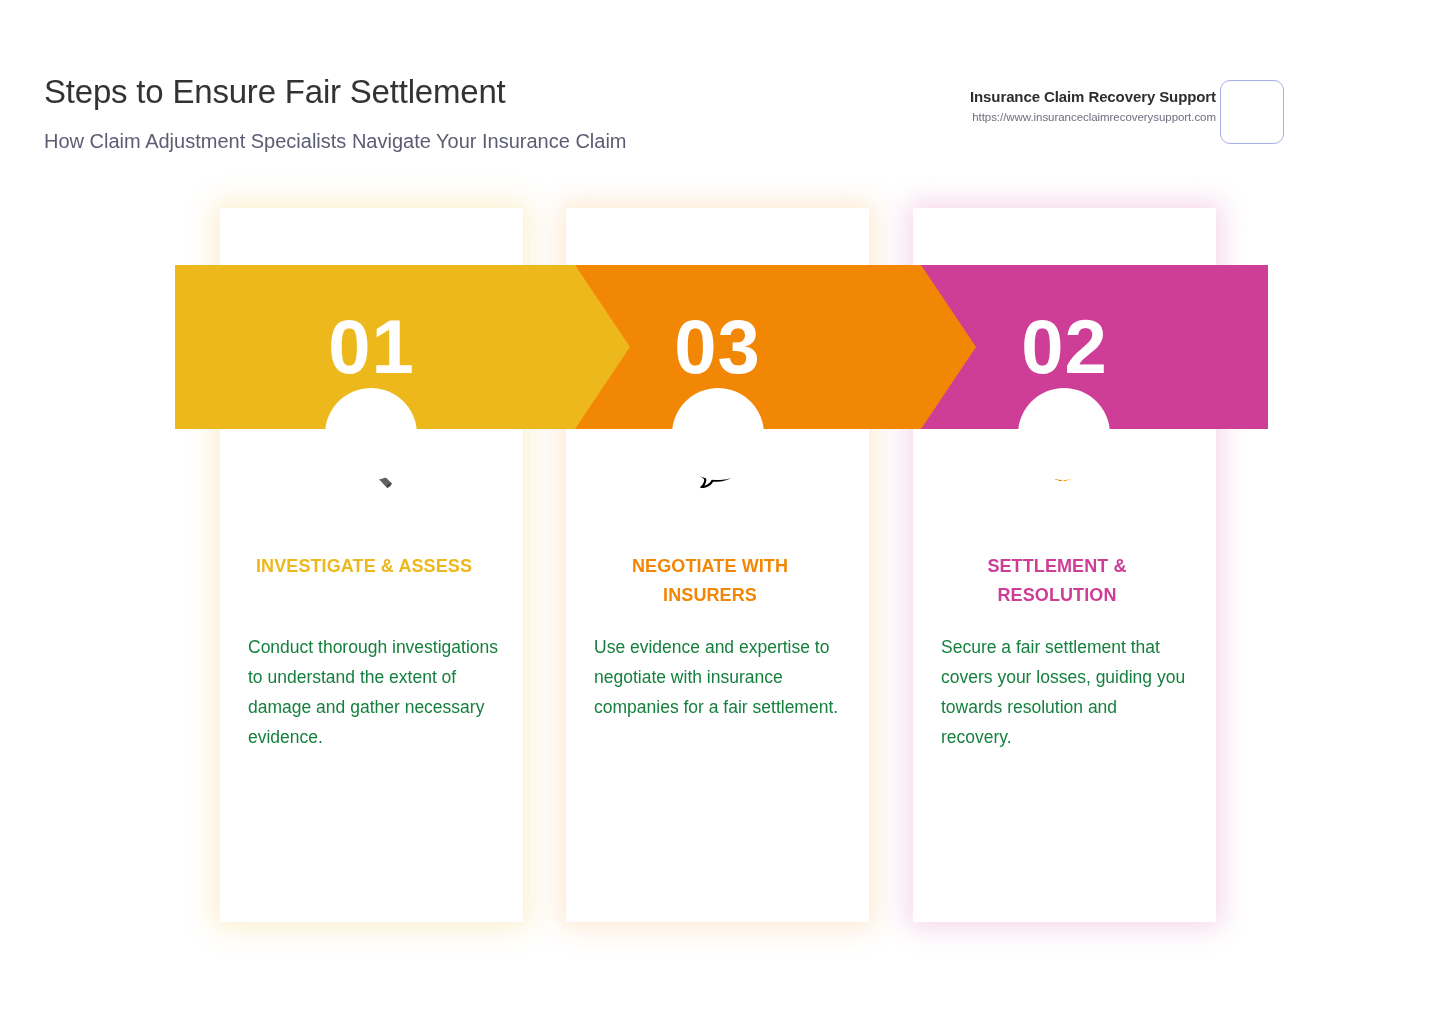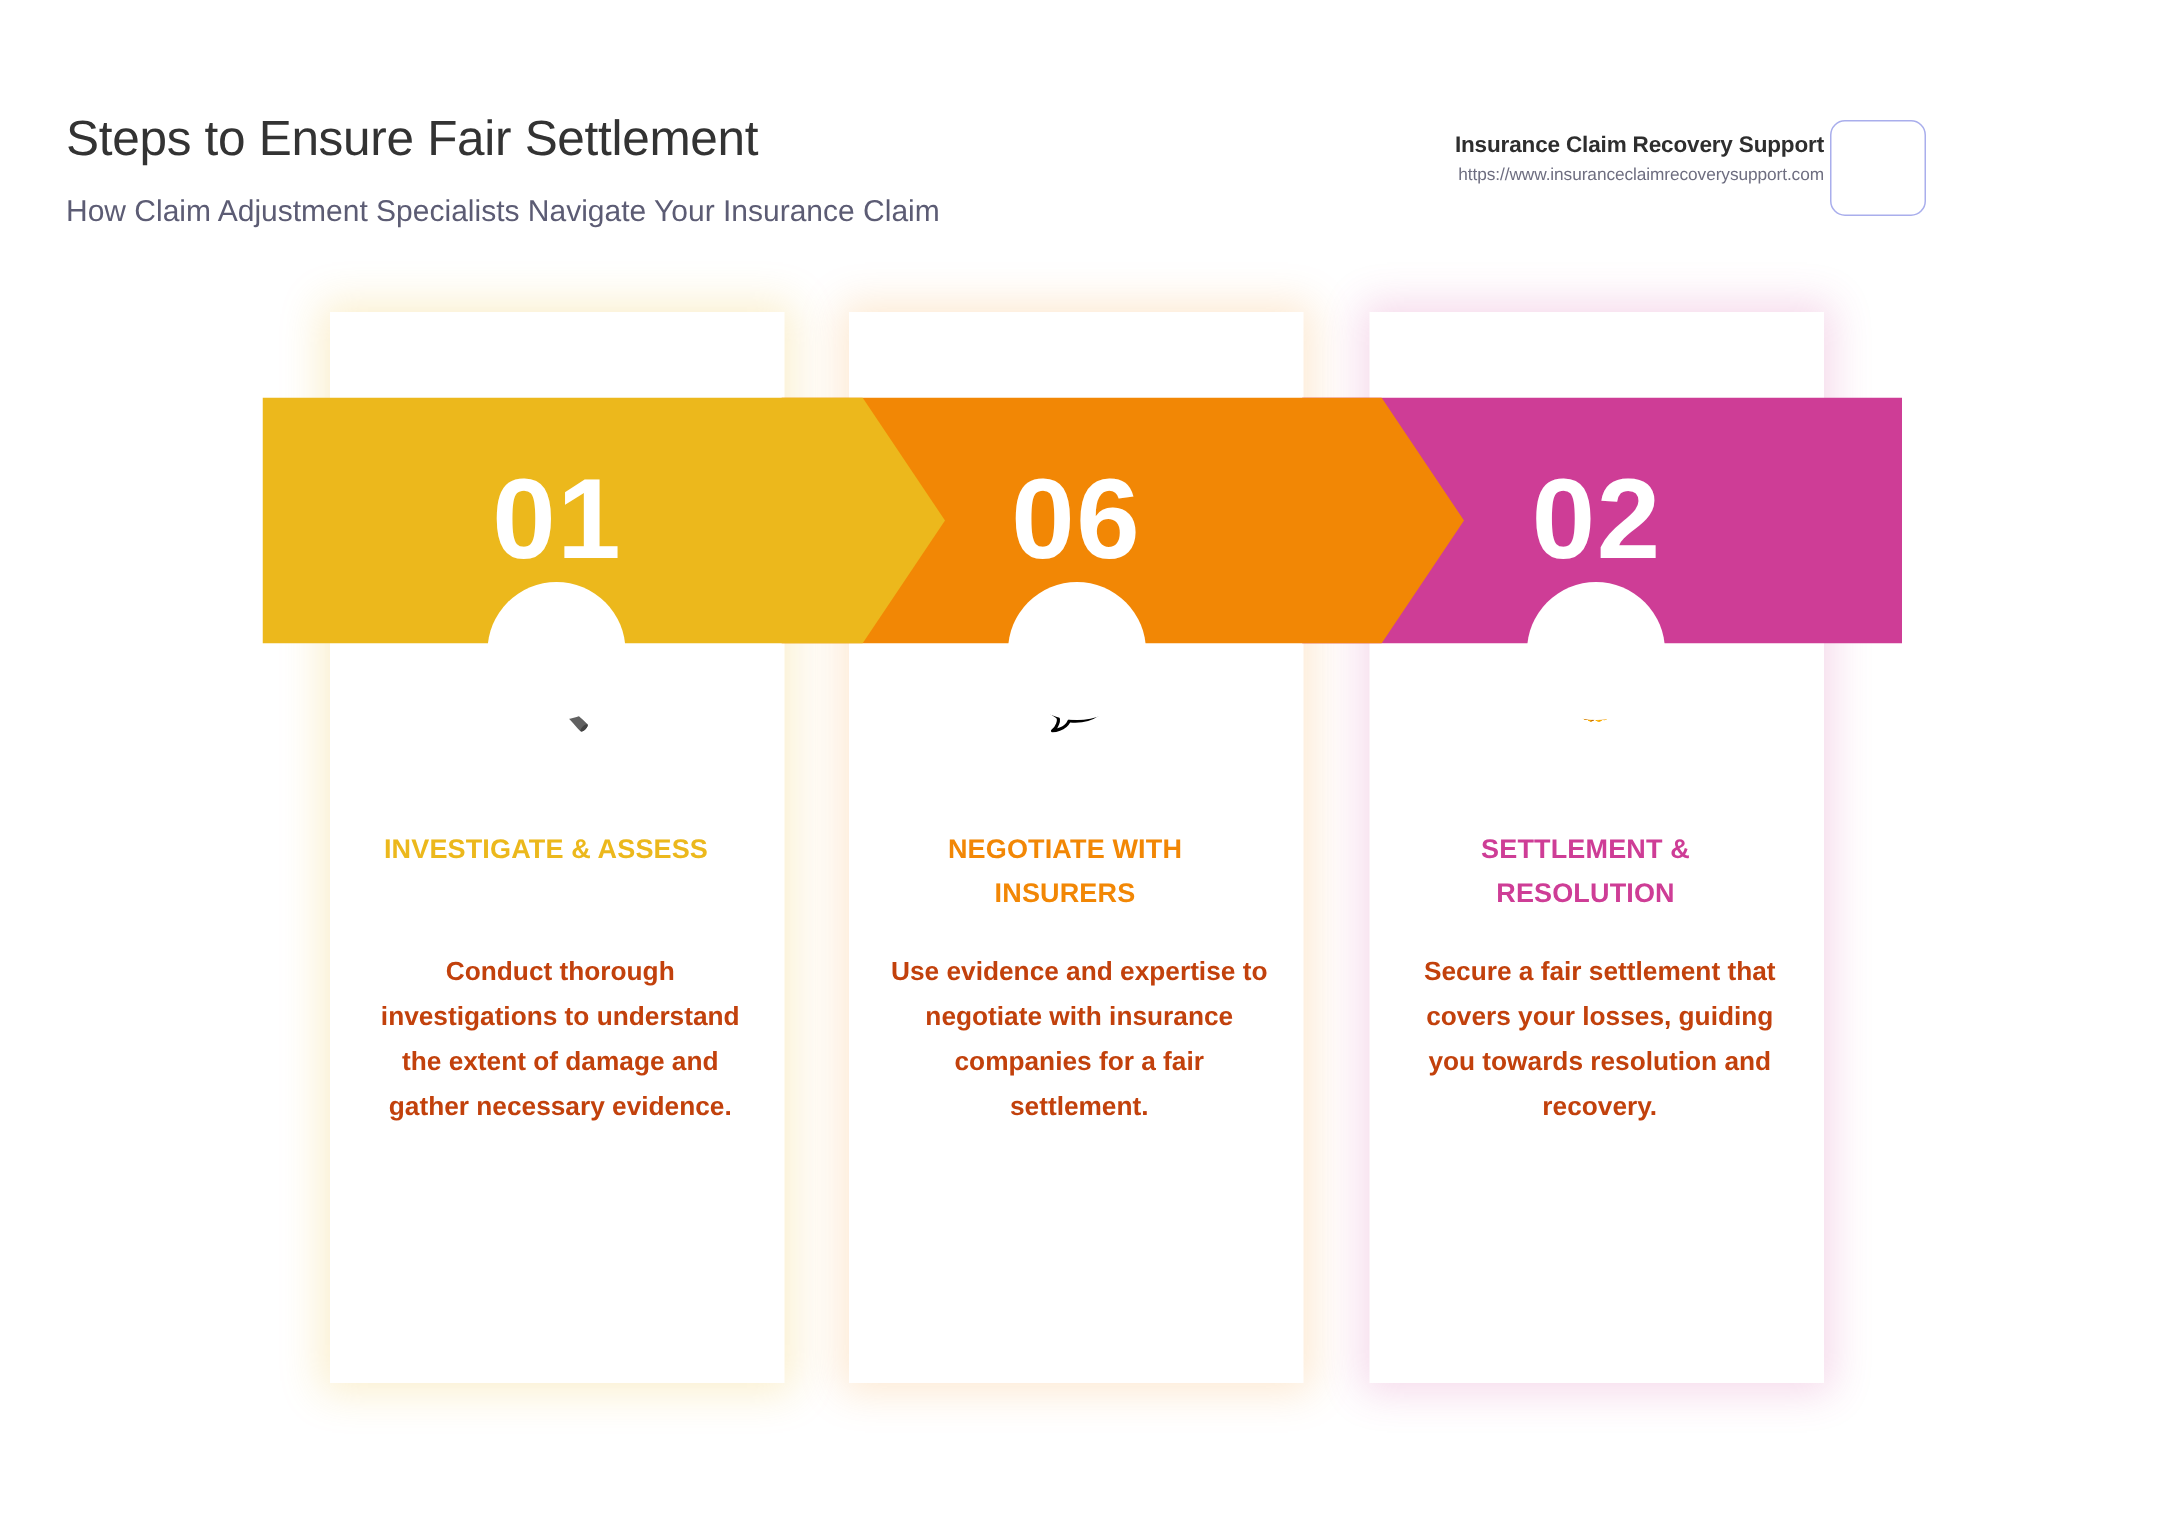--- a/index.html
+++ b/index.html
@@ -121,24 +121,24 @@
     letter-spacing: 0.1px;
     z-index: 7;
   }
 
   .card-body {
     position: absolute;
     left: 28px;
     right: 24px;
     top: 424px;
     font-size: 17.5px;
-    font-weight: 700;
-    color: #c2410c;
+    font-weight: 400;
+    color: #15803d;
     line-height: 1.72;
-    text-align: center;
+    text-align: left;
     z-index: 7;
   }
 
   
   .banner-row {
     position: absolute;
     left: 175px;
     top: 265px;
     width: 1093px;
     height: 164px;
@@ -230,21 +230,21 @@
     <svg viewBox="0 0 1093 164" xmlns="http://www.w3.org/2000/svg">
 
       <polygon points="693,0 1093,0 1093,164 693,164 748,82" fill="#CE3D96"></polygon>
 
       <polygon points="346,0 746,0 801,82 746,164 346,164 401,82" fill="#F28705"></polygon>
 
       <polygon points="0,0 400,0 455,82 400,164 0,164" fill="#ECB81C"></polygon>
     </svg>
 
     <div class="banner-number num-1">01</div>
-    <div class="banner-number num-2">06</div>
+    <div class="banner-number num-2">03</div>
     <div class="banner-number num-3">02</div>
   </div>
 
   <div class="notch-overlay">
     <div class="notch notch-1"></div>
     <div class="notch notch-2"></div>
     <div class="notch notch-3"></div>
   </div>
 
 </div>

